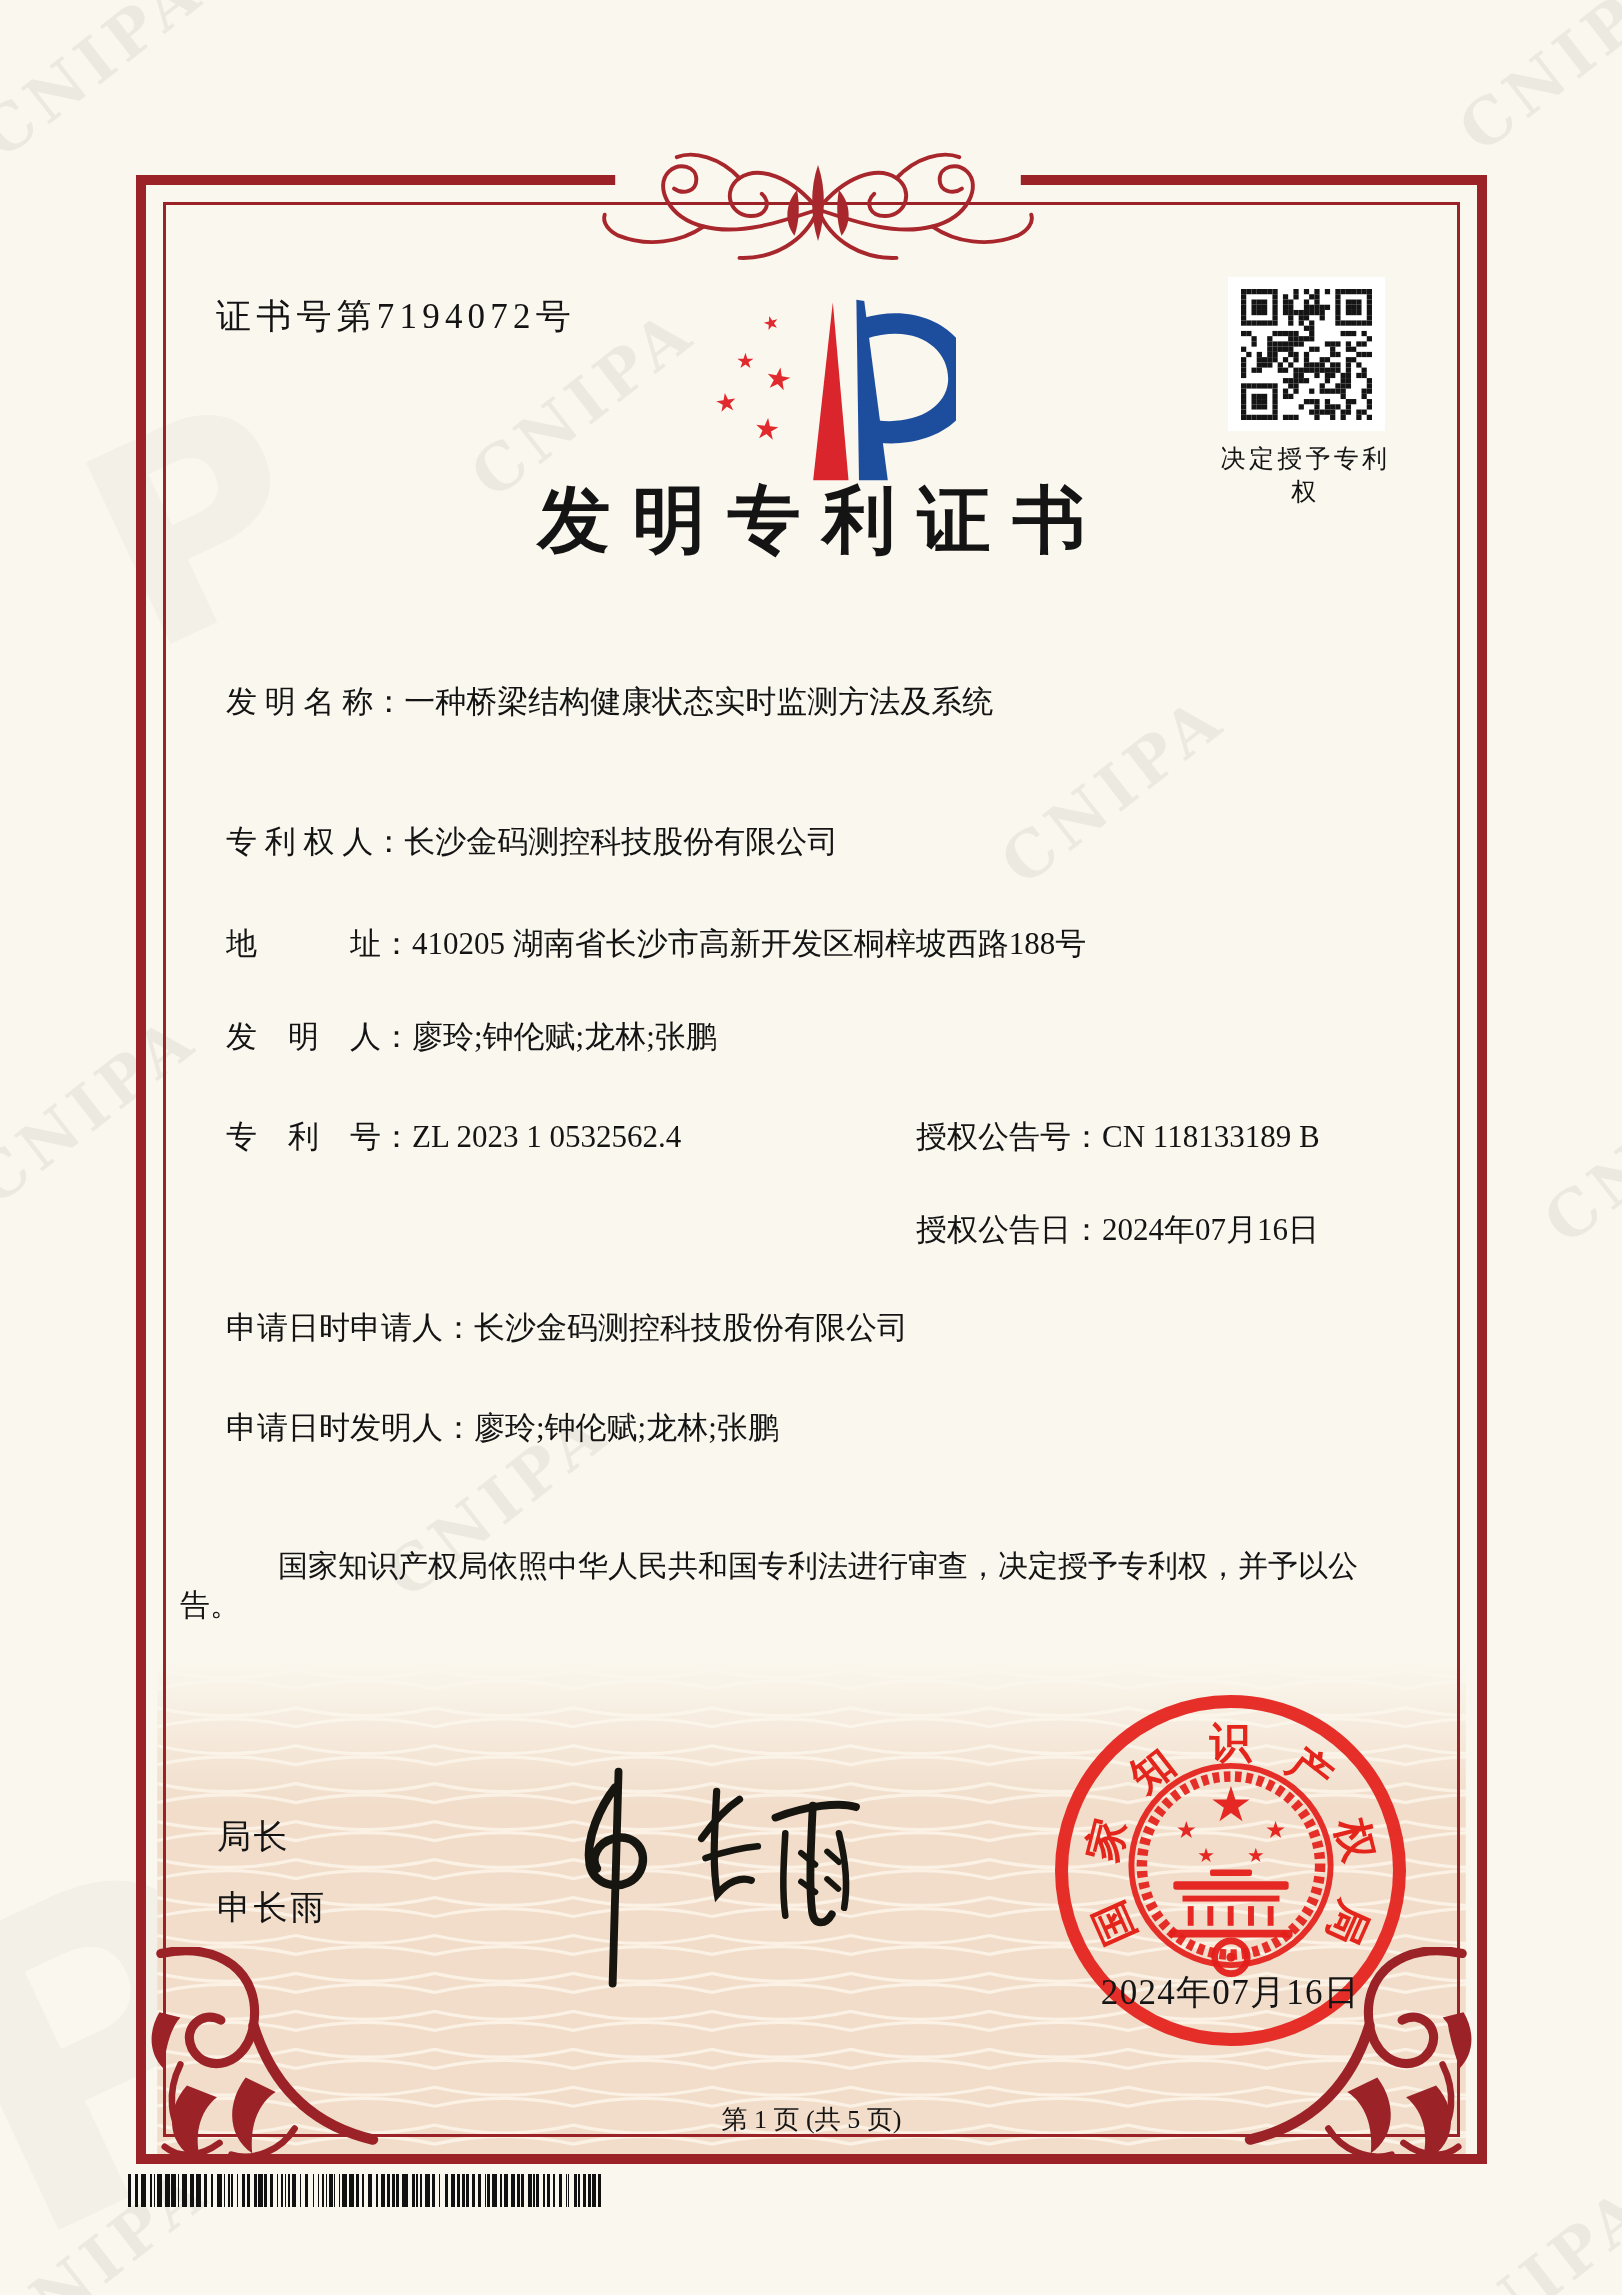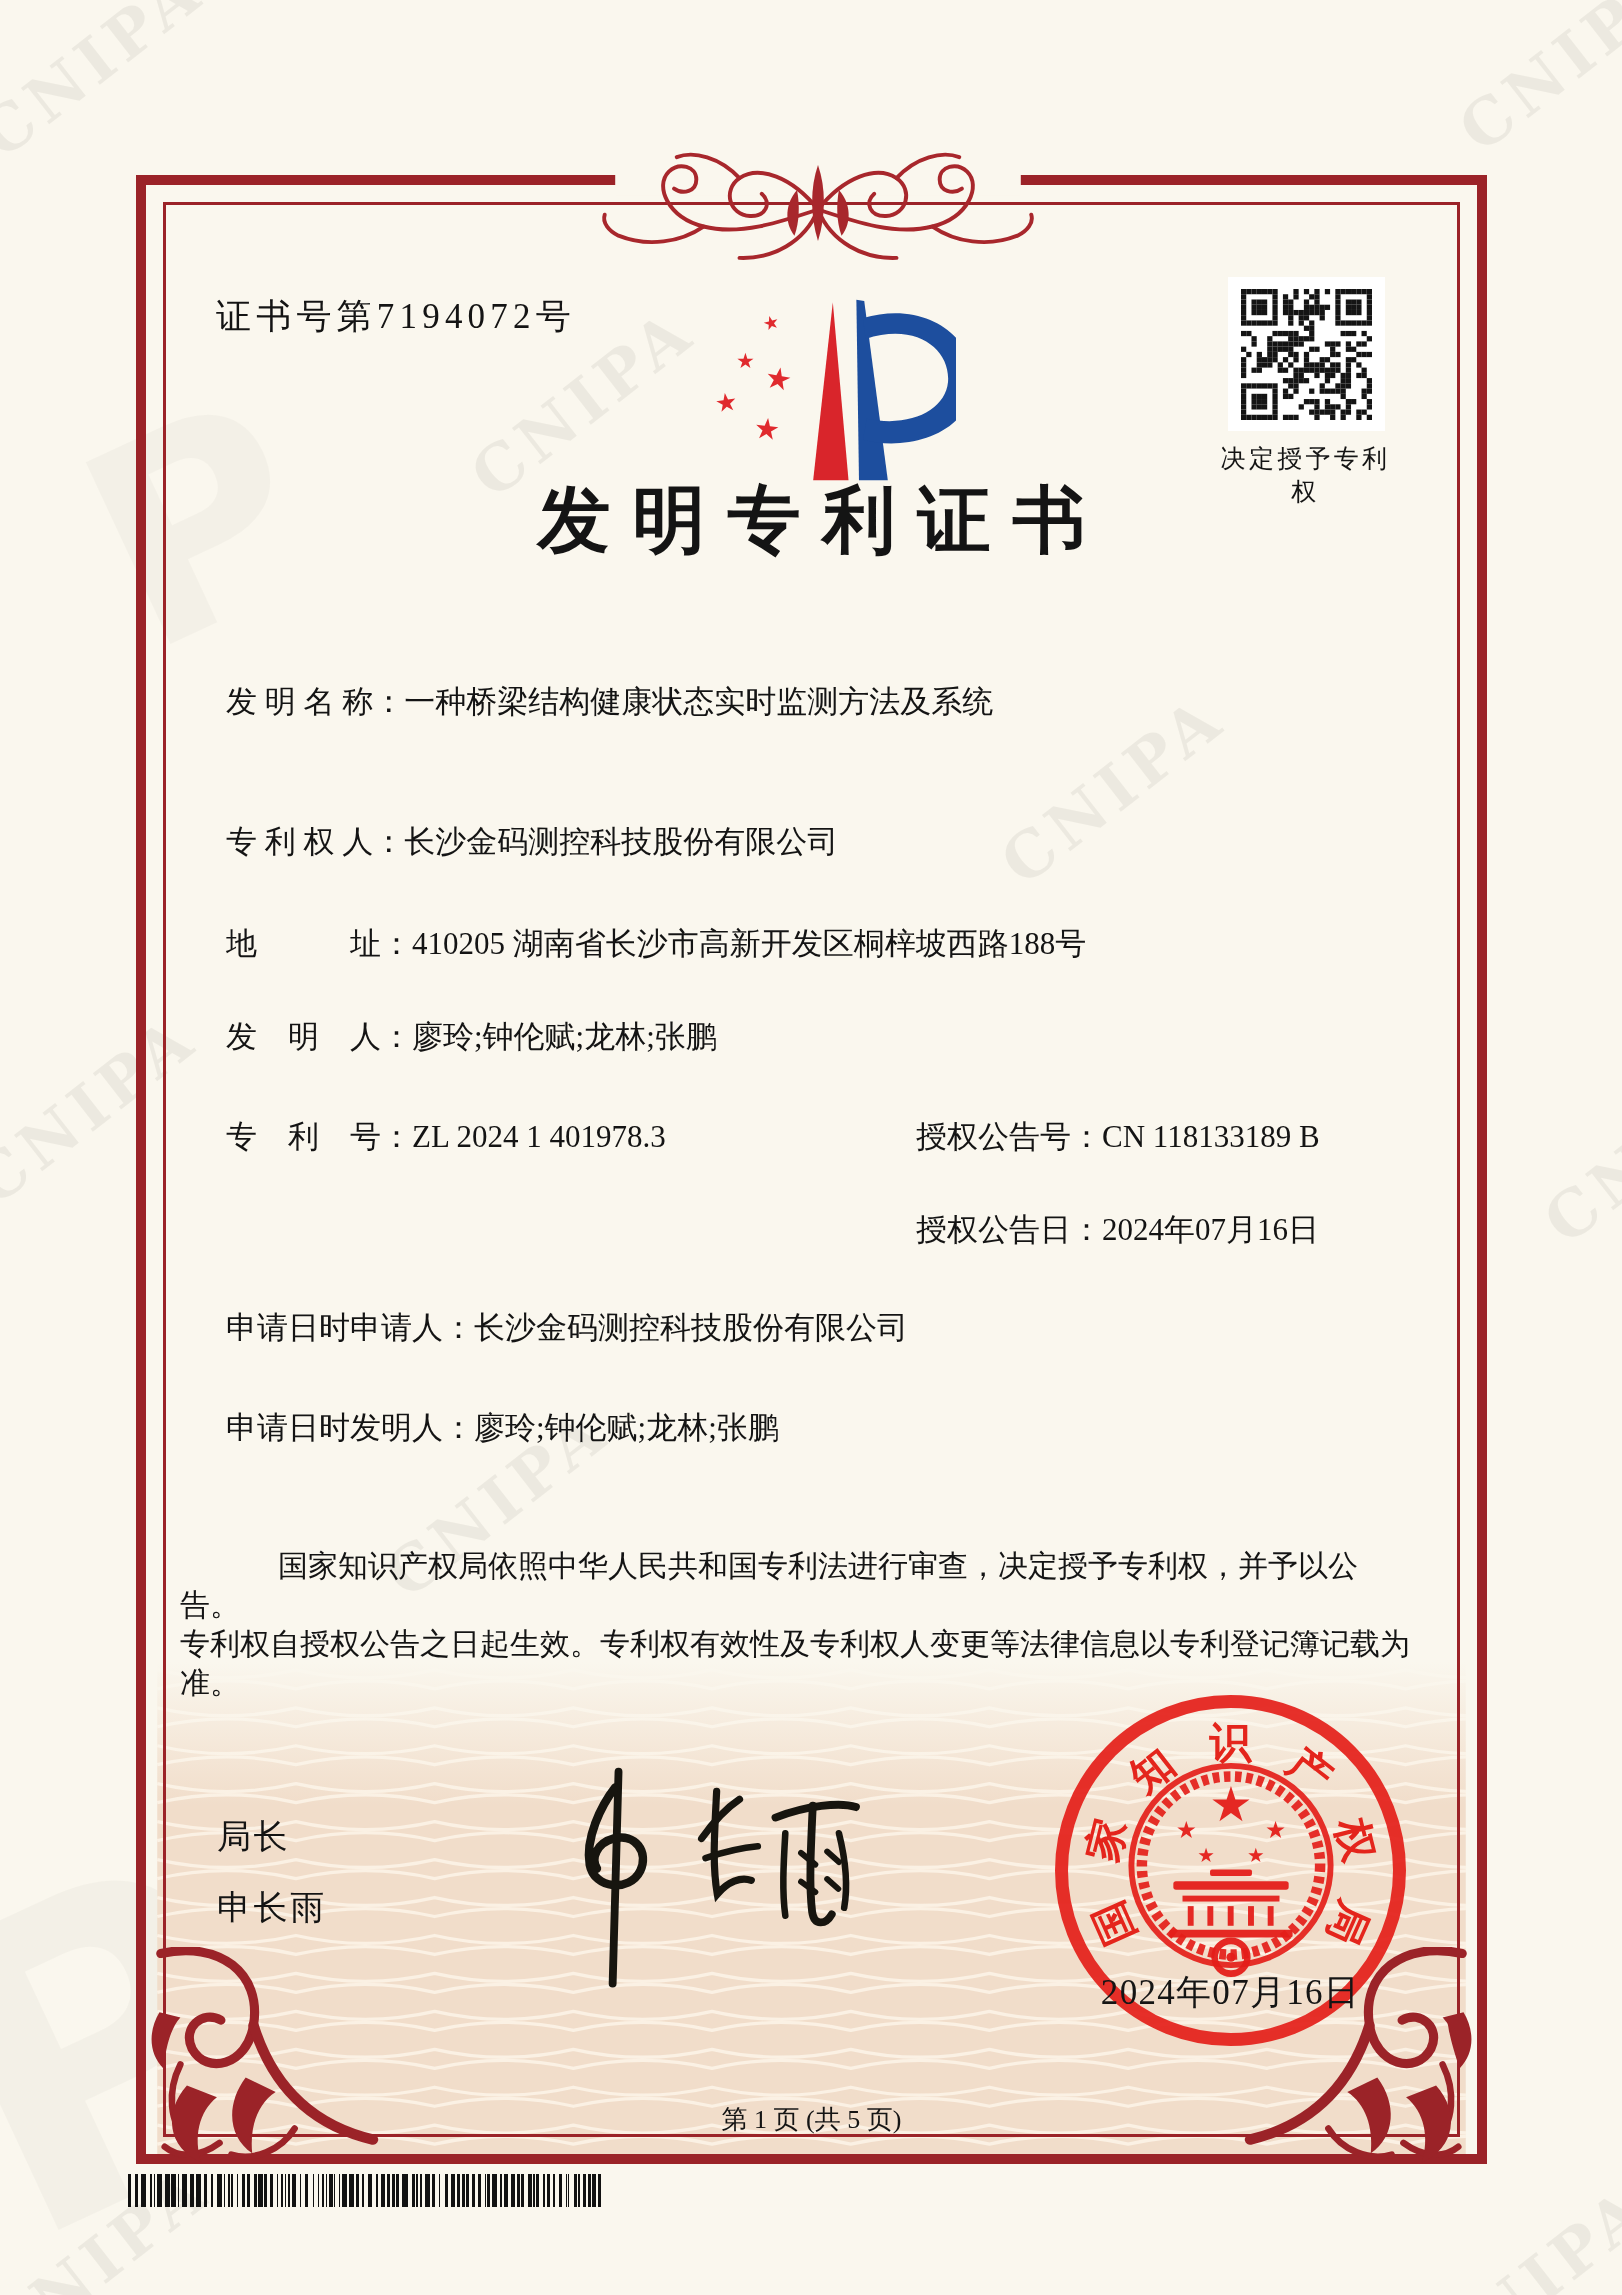--- a/index.html
+++ b/index.html
@@ -511,38 +511,37 @@
   <div class="row" style="left:226px; top:821px;">
     <span class="lbl">专 利 权 人：</span><span class="val">长沙金码测控科技股份有限公司</span>
   </div>
   <div class="row" style="left:226px; top:923px;">
     <span class="lbl">地　　　址：</span><span class="val">410205 湖南省长沙市高新开发区桐梓坡西路188号</span>
   </div>
   <div class="row" style="left:226px; top:1016px;font-family:Liberation Serif, serif;">
     <span class="lbl">发　明　人：</span><span class="val">廖玲;钟伦赋;龙林;张鹏</span>
   </div>
   <div class="row" style="left:226px; top:1116px;">
-    <span class="lbl">专　利　号：</span><span class="val">ZL 2024 1 401978.3</span>
+    <span class="lbl">专　利　号：</span><span class="val">ZL 2023 1 0532562.4</span>
   </div>
   <div class="row" style="left:916px; top:1116px;">
     <span class="lbl">授权公告号：</span><span class="val">CN 118133189 B</span>
   </div>
   <div class="row" style="left:916px; top:1209px;">
     <span class="lbl">授权公告日：</span><span class="val">2024年07月16日</span>
   </div>
   <div class="row" style="left:226px; top:1307px;">
     <span class="lbl">申请日时申请人：</span><span class="val">长沙金码测控科技股份有限公司</span>
   </div>
   <div class="row" style="left:226px; top:1407px;">
     <span class="lbl">申请日时发明人：</span><span class="val">廖玲;钟伦赋;龙林;张鹏</span>
   </div>
 
   <div id="statement" class="abs">
     <p class="indent">国家知识产权局依照中华人民共和国专利法进行审查，决定授予专利权，并予以公告。</p>
-    <p>专利权自授权公告之日起生效。专利权有效性及专利权人变更等法律信息以专利登记簿记载为准。</p>
   </div>
 
   <div id="sign-title" class="abs">局长</div>
   <div id="sign-name" class="abs">申长雨</div>
 
   <svg id="signature-svg" class="abs" viewBox="0 0 720 370">
     <g stroke="#17150f" fill="none" stroke-linecap="round">
       <path d="M305,18 C302,120 299,250 296,342" stroke-width="12"></path>
       <path d="M300,42 C278,70 254,120 261,160 C268,198 322,202 338,170 C352,140 330,112 298,120 C272,127 262,150 272,166" stroke-width="13"></path>
       <path d="M455,48 C452,110 448,160 456,205 C472,186 492,178 508,184" stroke-width="11"></path>

